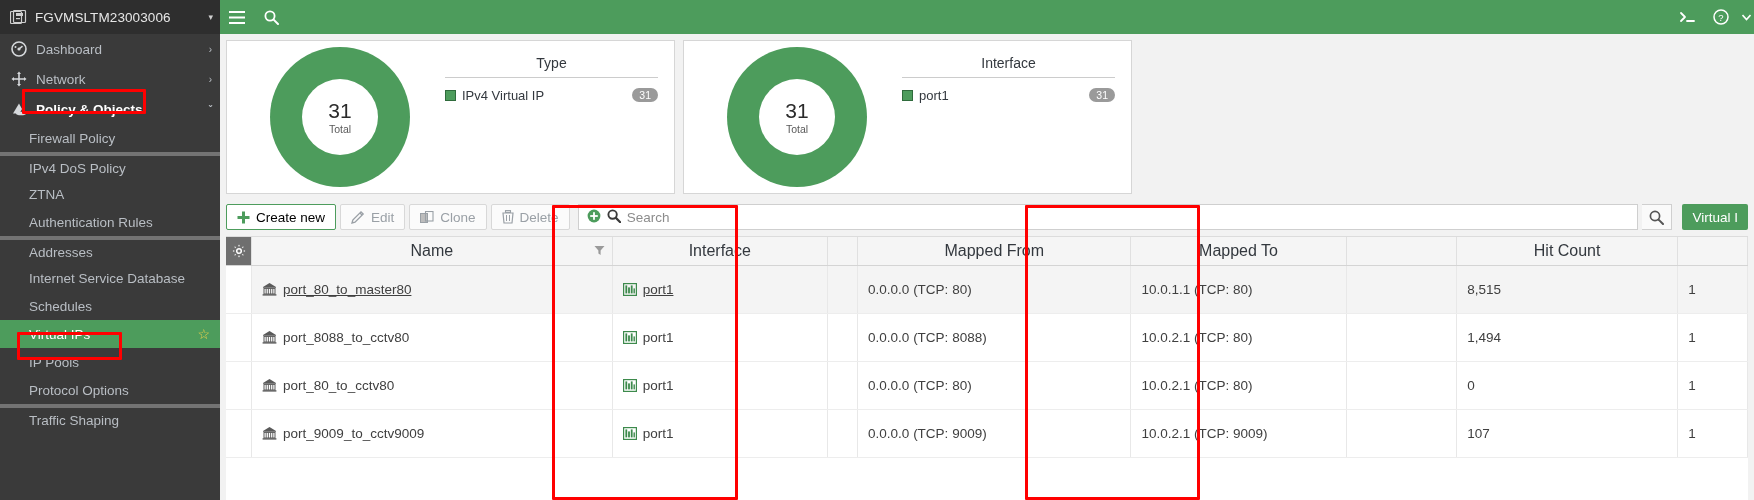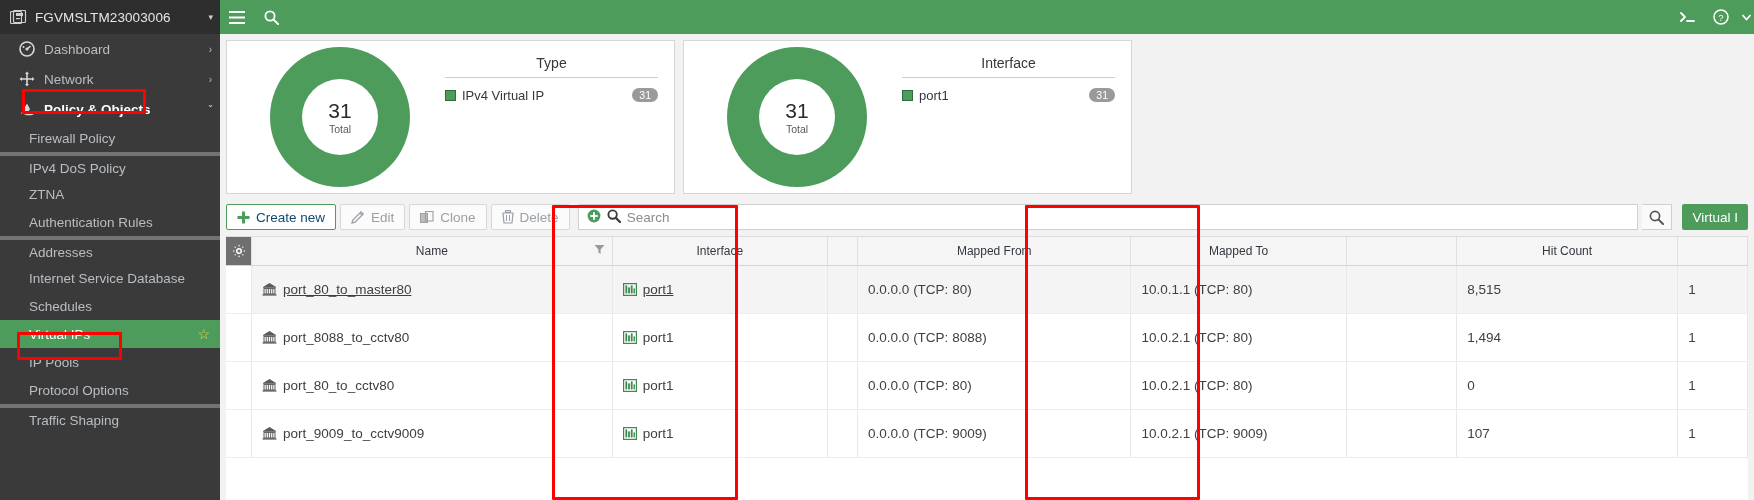--- a/index.html
+++ b/index.html
@@ -38,21 +38,21 @@
   .device-caret {
     position: absolute; right: 7px; top: 50%; transform: translateY(-50%);
     color: #cfcfcf; font-size: 9px;
   }
 
   .nav-top > .nav-item { height: 30px; }
   .nav-item {
     display: flex; align-items: center;
     height: 28px;
     color: #b9bec4;
-    padding-left: 16px;
+    padding-left: 8px;
     position: relative;
     white-space: nowrap;
     font-size: 13.5px;
   }
   .nav-item .ico {
     width: 22px; height: 18px; margin-right: 6px;
     display: inline-flex; align-items: center; justify-content: center;
     color: #d6d9dc;
     flex: 0 0 22px;
   }
@@ -182,21 +182,21 @@
     display: flex; align-items: center;
     margin-top: 8px; gap: 4px;
   }
   .tbtn {
     height: 26px; display: inline-flex; align-items: center;
     padding: 0 10px; border: 1px solid #d8d8d8;
     background: #fbfbfb; color: #9aa0a6;
     font-size: 13.5px; white-space: nowrap; gap: 6px;
     border-radius: 2px;
   }
-  .tbtn.primary { border-color: #4d9c5c; color: #0c4a6e; background: #ffffff; align-items: center; }
+  .tbtn.primary { border-color: #4d9c5c; color: #000000; background: #ffffff; align-items: center; }
   .tbtn .gl { display: inline-flex; align-items: center; }
   .search-box {
     flex: 1 1 auto; height: 26px;
     border: 1px solid #cfcfcf; background: #ffffff;
     display: flex; align-items: center; gap: 6px;
     padding: 0 8px; margin-left: 4px; min-width: 0;
   }
   .search-box .ph { color: #8c8c8c; font-size: 13.5px; }
   .search-go {
     width: 30px; height: 26px; border: 1px solid #cfcfcf;
@@ -214,21 +214,21 @@
   
   .table-wrap {
     flex: 1 1 auto; margin-top: 4px; background: #ffffff;
     border-top: 1px solid #dcdcdc;
     overflow: hidden; position: relative; min-height: 0;
   }
   table.grid { border-collapse: collapse; width: 100%; table-layout: fixed; }
   table.grid th {
     background: #f5f5f5; border-right: 1px solid #e0e0e0;
     border-bottom: 1px solid #d4d4d4;
-    height: 28px; font-weight: normal; font-size: 12px;
+    height: 28px; font-weight: normal; font-size: 16px;
     color: #33383e; text-align: center; position: relative;
     padding: 0 8px;
   }
   table.grid th.gearcell {
     background: #6f6f6f; width: 22px; padding: 0;
   }
   table.grid td {
     border-right: 1px solid #e8e8e8;
     border-bottom: 1px solid #ededed;
     height: 48px; padding: 0 10px; font-size: 13.5px;

